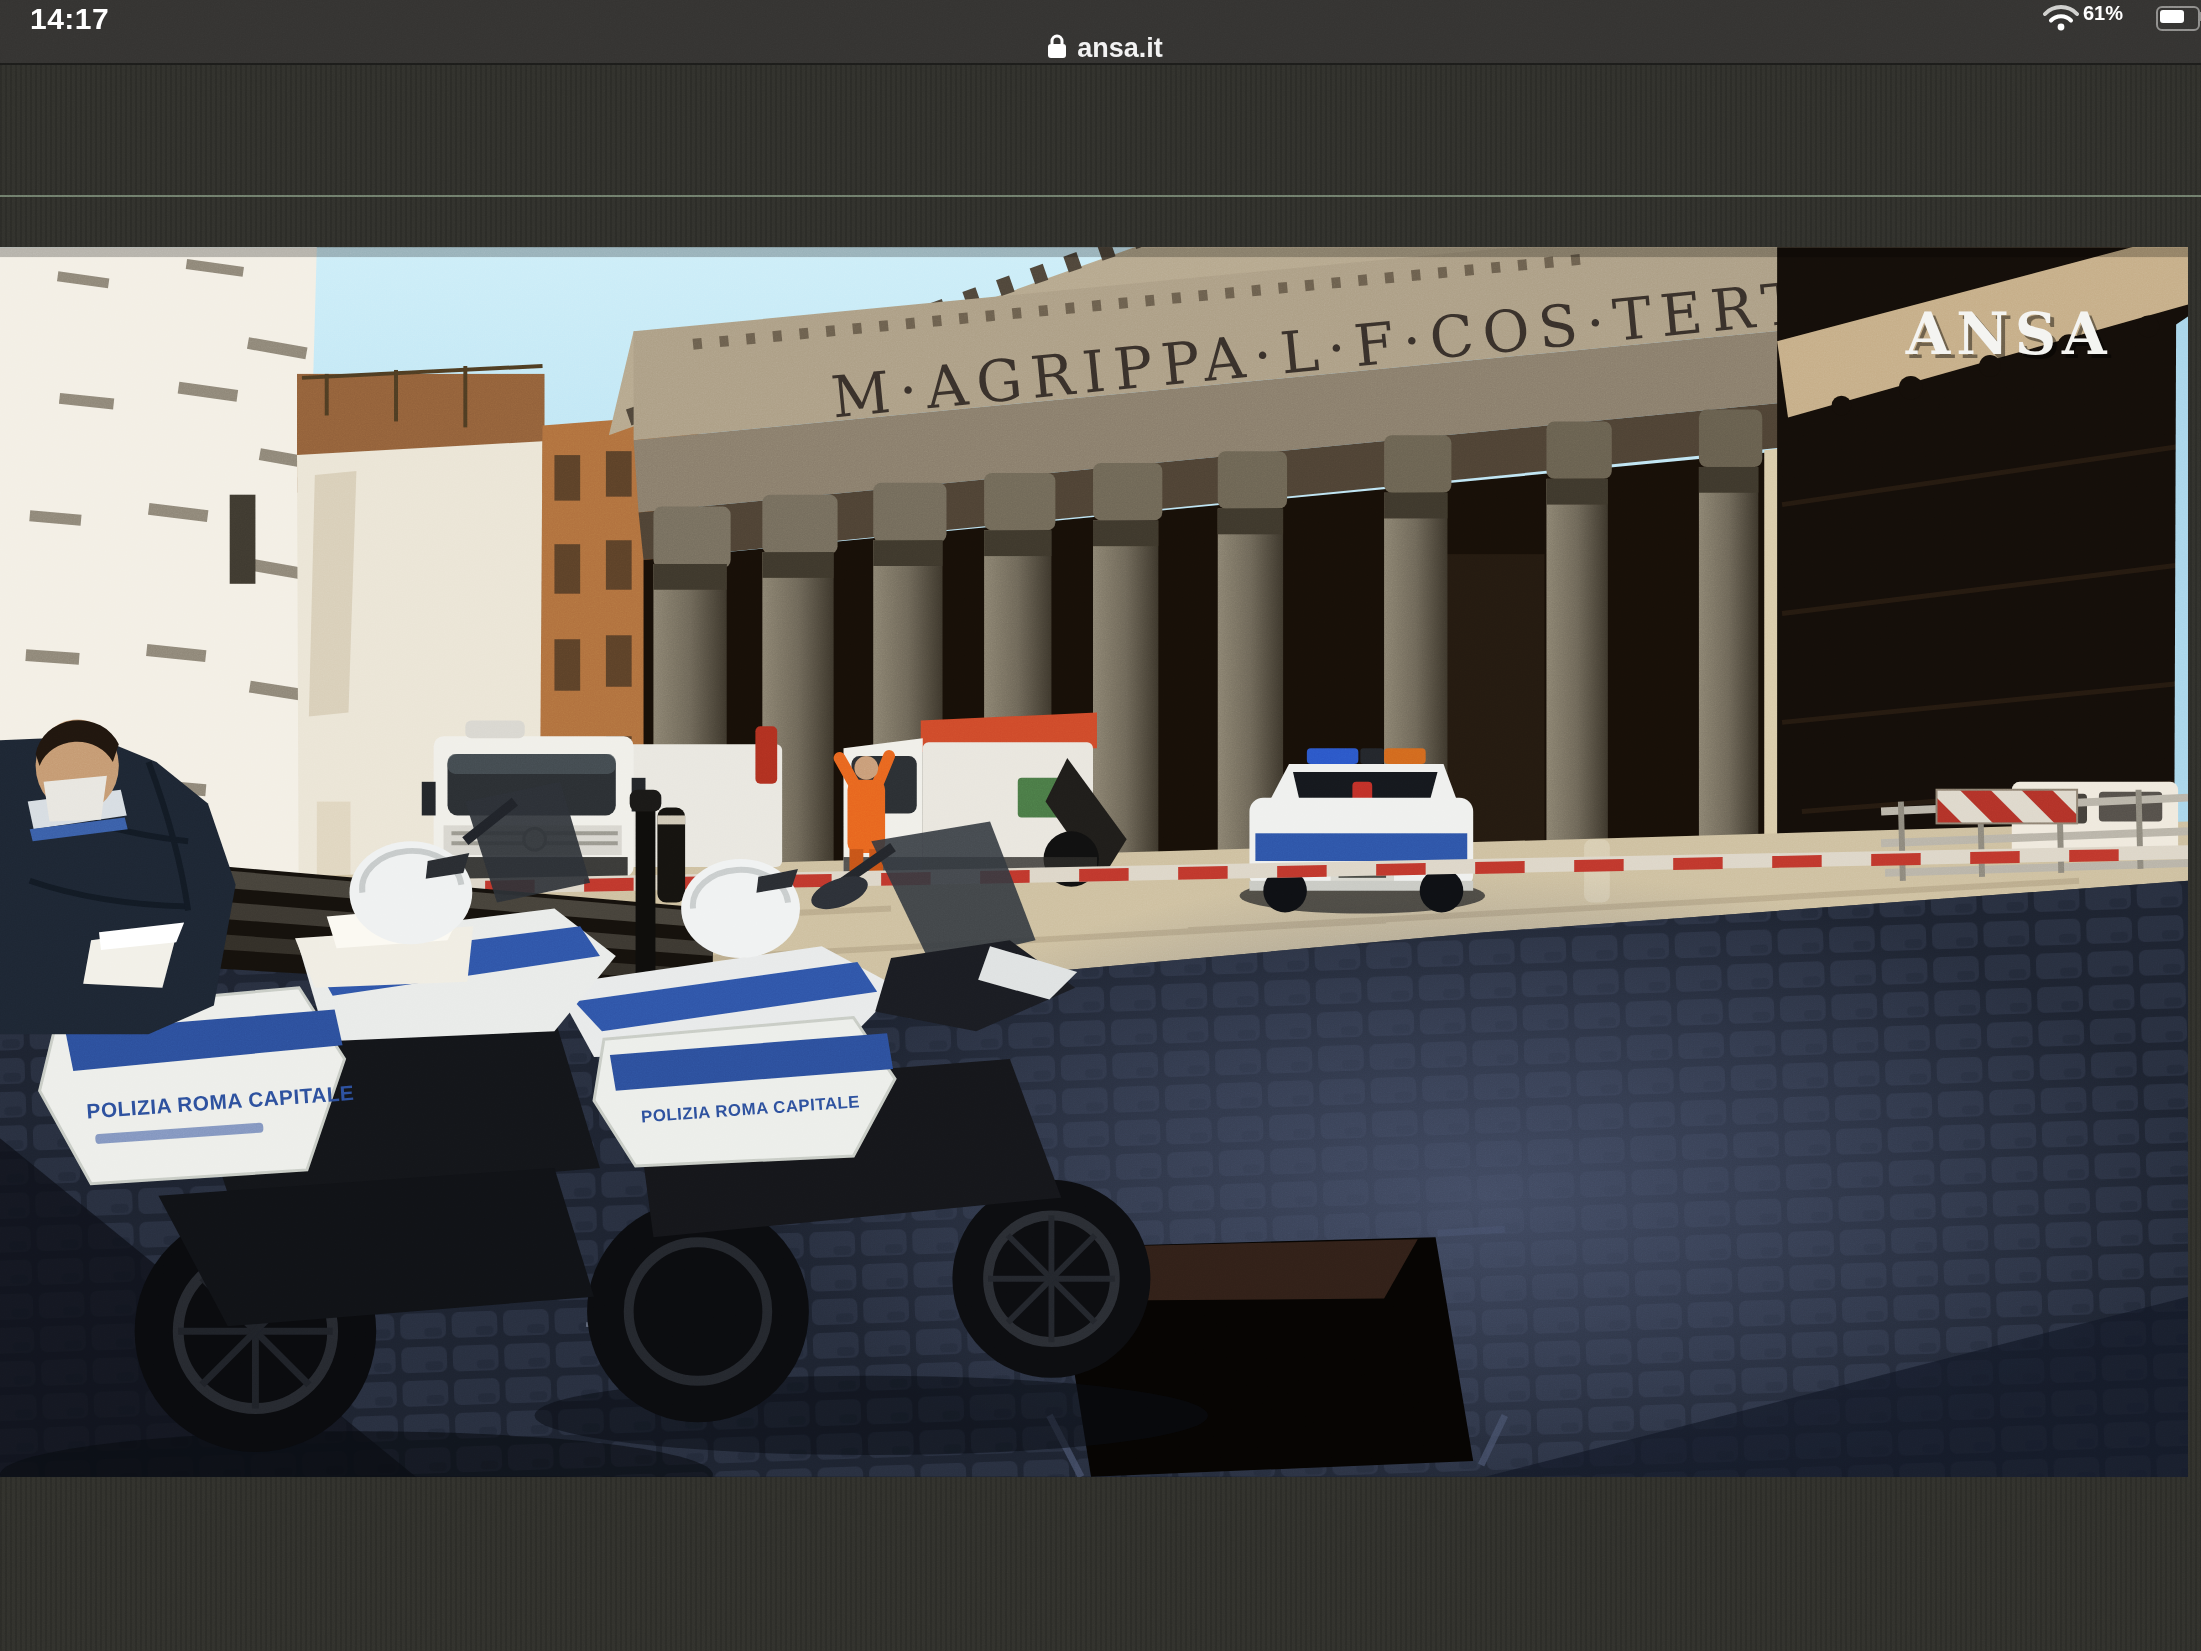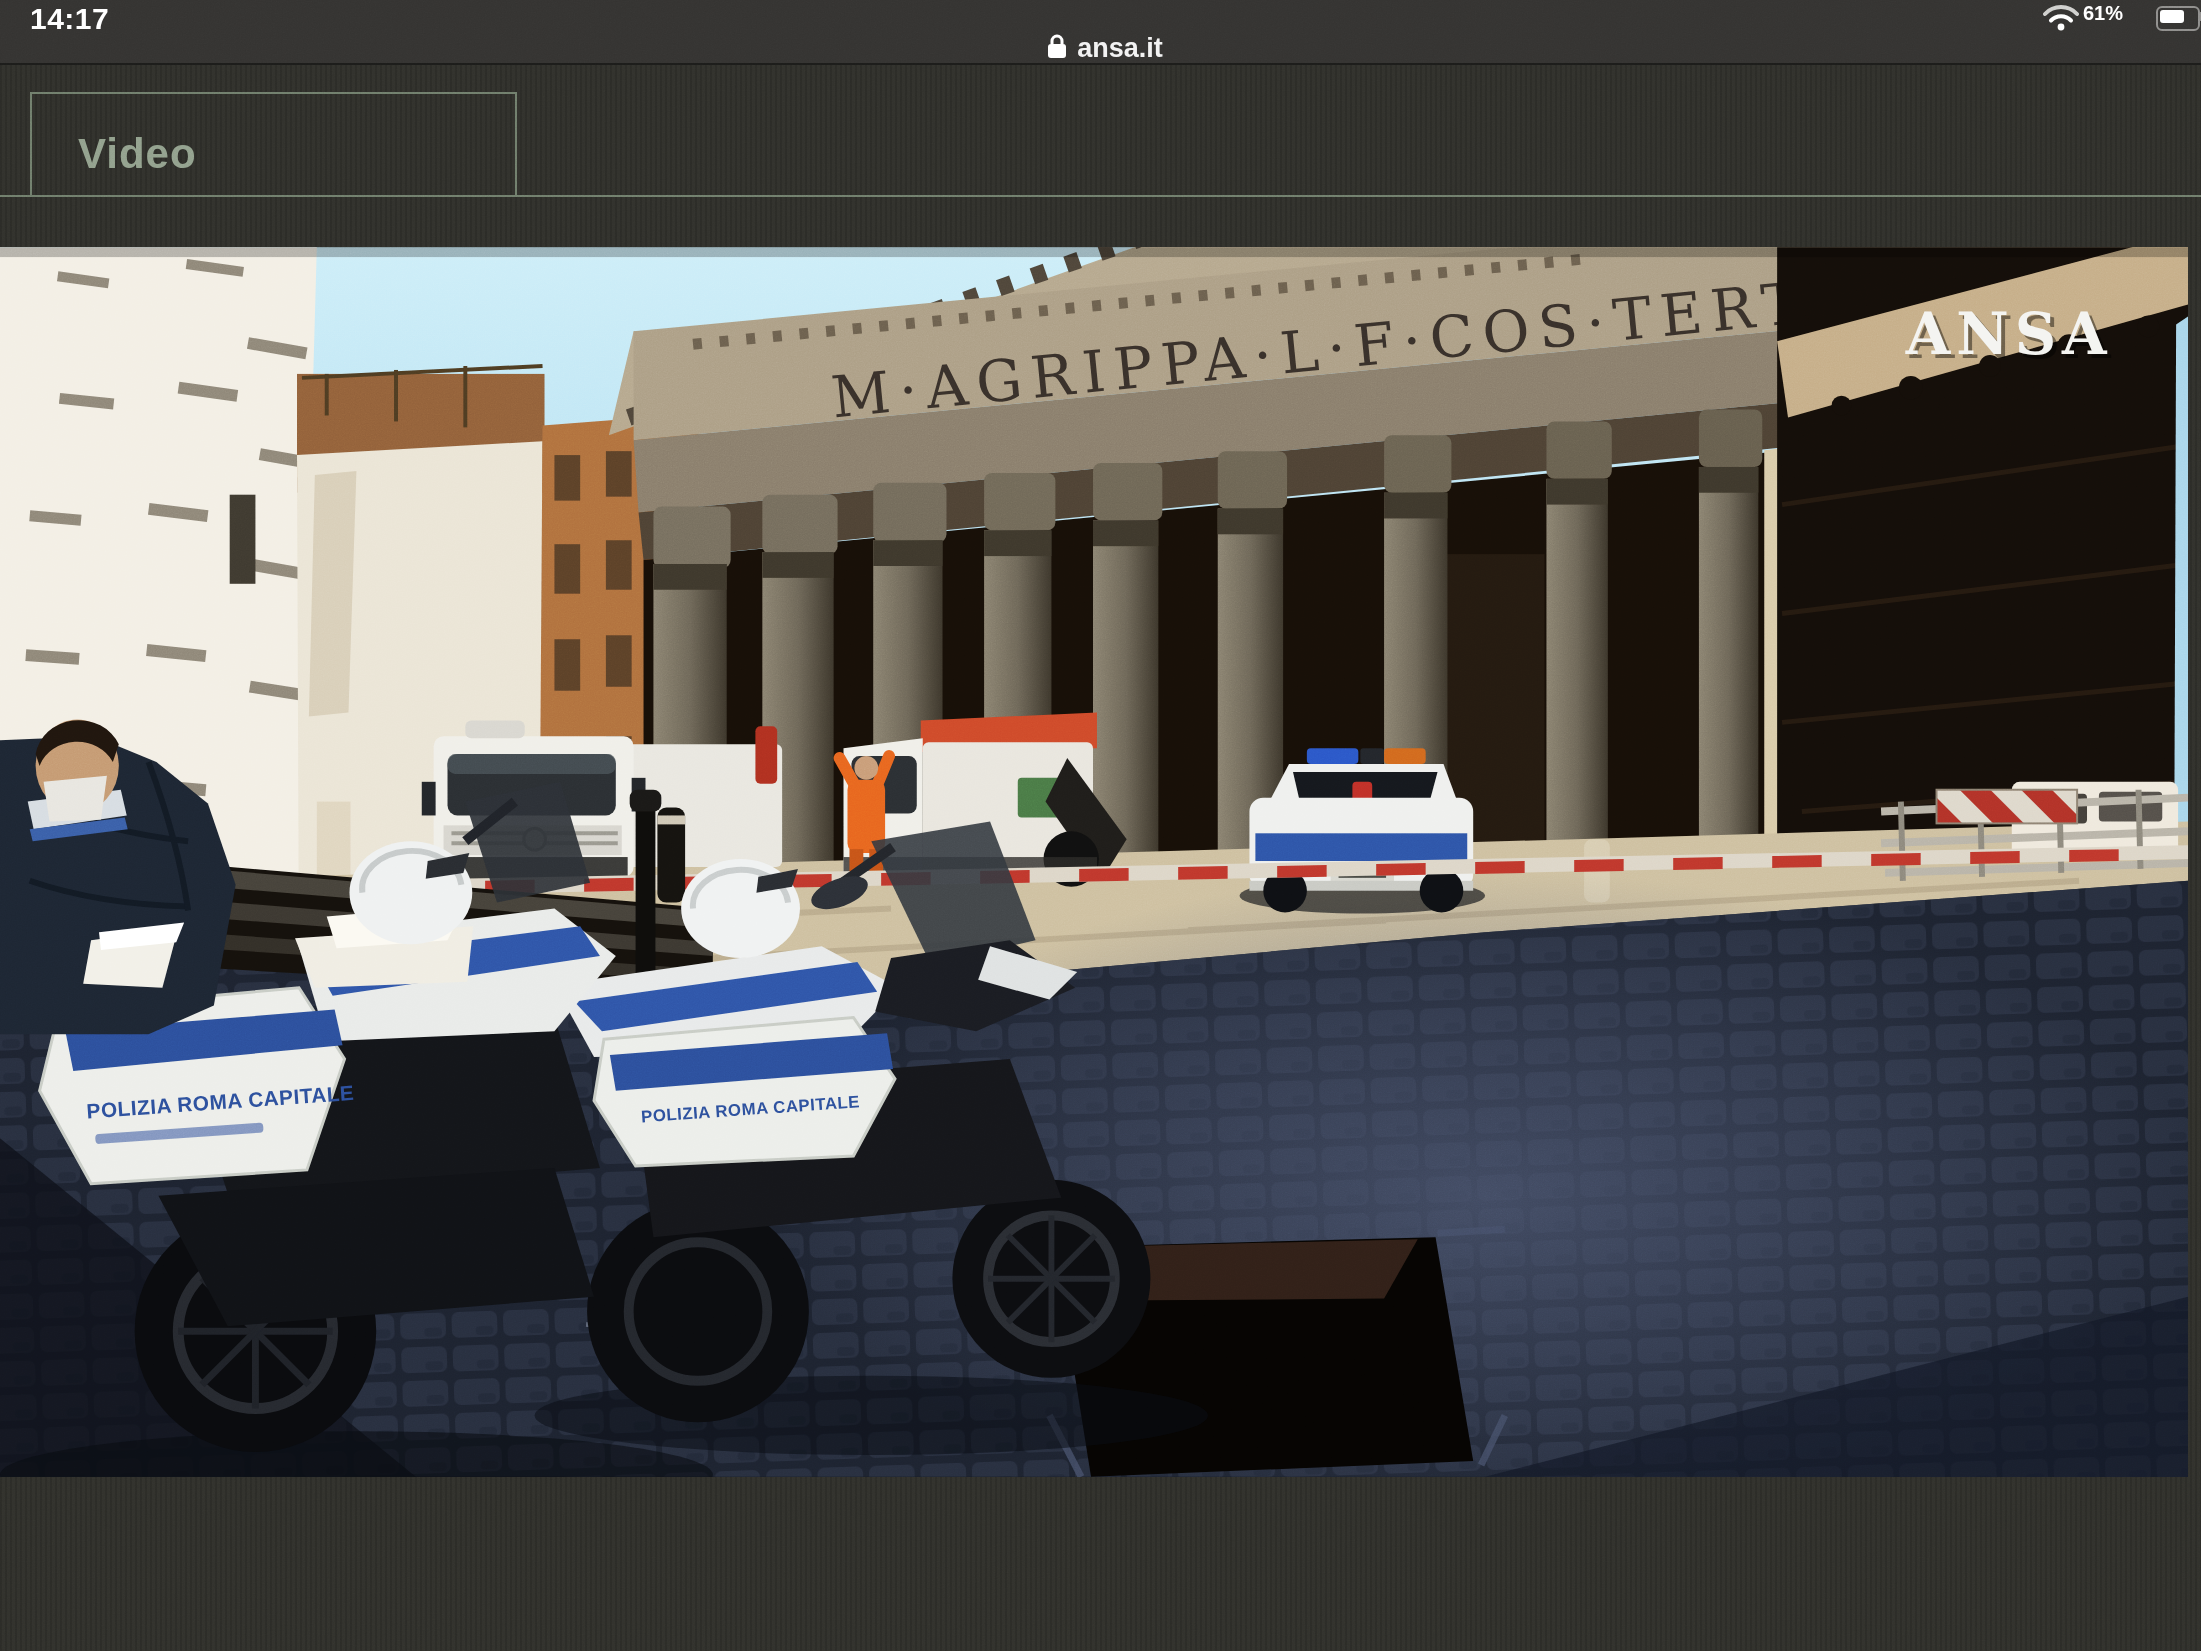--- a/index.html
+++ b/index.html
@@ -60,23 +60,20 @@
           <path d="M5 11 V8 a5 5 0 0 1 10 0 v3" fill="none" stroke="#fff" stroke-width="3"></path>
         </svg>
       </span>
       <span class="domain">ansa.it</span>
     </div>
   </div>
   <div class="abs chrome-sep"></div>
 
   <div class="abs page">
     <div class="abs tab-line"></div>
-    <div class="abs video-tab">
-      <div class="abs video-tab-label">Video</div>
-    </div>
 
     <div class="abs videobox">
       <svg width="2188" height="1230" viewBox="0 0 2210 1242">
         <defs>
           <linearGradient id="skyg" x1="0" y1="0" x2="0" y2="1">
             <stop offset="0" stop-color="#cdeef8"></stop>
               <stop offset="1" stop-color="#9fd2ec"></stop>
           </linearGradient>
           <linearGradient id="colg" x1="0" y1="0" x2="1" y2="0">
             <stop offset="0" stop-color="#8a8270"></stop>

